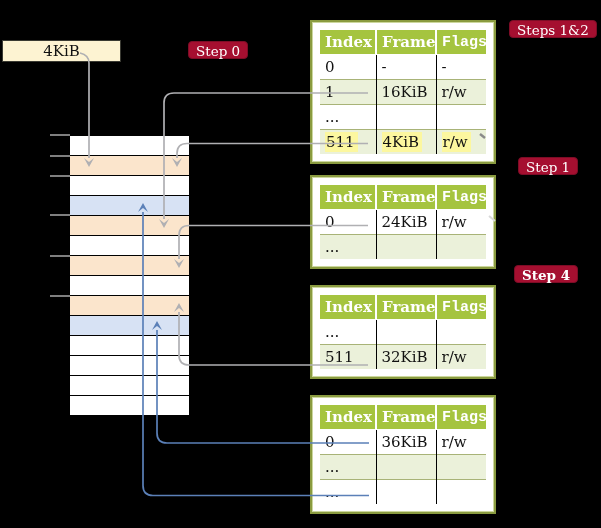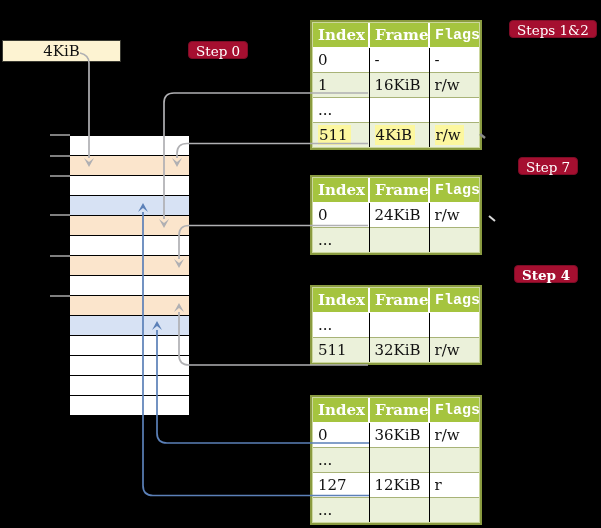--- a/index.html
+++ b/index.html
@@ -38,21 +38,21 @@
   
   .memcol{position:absolute;left:70px;top:136px;width:119px;}
   .mem-row{height:19px;margin-bottom:1px;}
   .ticks{position:absolute;left:50px;top:0;width:20px;height:528px;}
   .tick{position:absolute;left:0;width:20px;height:2px;background:var(--tick);}
 
   
   .tbl-wrap{position:absolute;left:310px;border:2px solid var(--table-border);
             box-shadow:inset 0 0 0 1px #ccd79e;background:#fff;}
   .t1{top:20px;}  .t2{top:175px;}  .t3{top:285px;}  .t4{top:395px;}
-  table.ptable{border-collapse:collapse;table-layout:fixed;width:166px;margin:1px;}
+  table.ptable{border-collapse:collapse;table-layout:fixed;width:166px;margin:8px;}
   .ptable th{background:var(--header-bg);color:var(--header-text);font-size:15px;font-weight:bold;
              text-align:left;padding:0 0 0 5px;height:24px;border-right:2px solid #fff;border-bottom:1px solid #fff;}
   .ptable th:last-child{border-right:none;font-family:Liberation Mono, monospace;}
   .ptable td{height:24px;font-size:15px;color:#111;padding:0 0 0 5px;border-right:1px solid #000;
              border-top:1px solid #a8b377;overflow:hidden;white-space:nowrap;}
   .ptable td:last-child{border-right:none;}
   .ptable tbody tr:first-child td{border-top:none;}
   .ptable tbody tr:nth-child(even) td{background:var(--row-alt);}
   .hl{background:var(--highlight);padding:1px 3px 1px 1px;}
 
@@ -69,21 +69,21 @@
 <body>
 
 <div id="canvas">
 
   <div class="cr3">
     <span>4KiB</span>
   </div>
 
   <div class="badge b-step0">Step 0</div>
   <div class="badge b-steps12">Steps 1&amp;2</div>
-  <div class="badge b-step3">Step 7</div>
+  <div class="badge b-step3">Step 1</div>
   <div class="badge b-step4">Step 4</div>
 
   <div class="ticks">
       <div class="tick" style="top: 134px;"></div>
       <div class="tick" style="top: 155px;"></div>
       <div class="tick" style="top: 175px;"></div>
       <div class="tick" style="top: 214px;"></div>
       <div class="tick" style="top: 255px;"></div>
       <div class="tick" style="top: 295px;"></div>
     </div>
@@ -217,25 +217,20 @@
             <td>0</td>
             <td>36KiB</td>
             <td>r/w</td>
           </tr>
           <tr>
             <td>...</td>
             <td></td>
             <td></td>
           </tr>
           <tr>
-            <td>127</td>
-            <td>12KiB</td>
-            <td>r</td>
-          </tr>
-          <tr>
             <td>...</td>
             <td></td>
             <td></td>
           </tr>
         </tbody>
       </table>
     </div>
 
   <svg class="overlay" width="601" height="528" viewBox="0 0 601 528">
 

